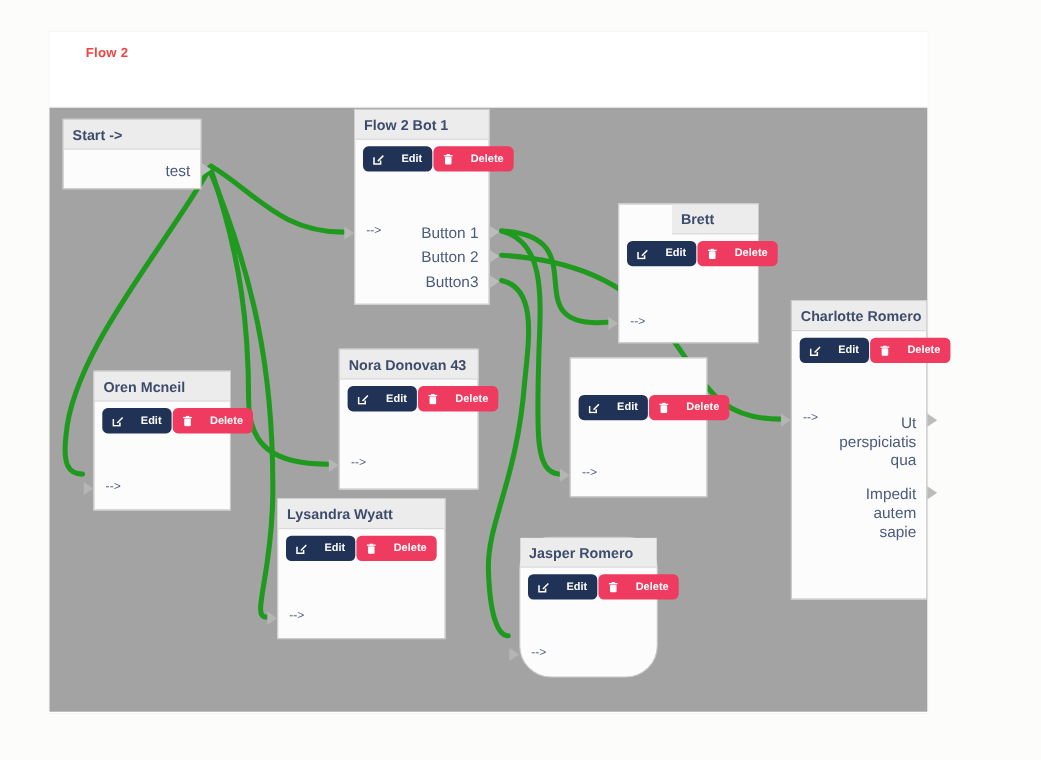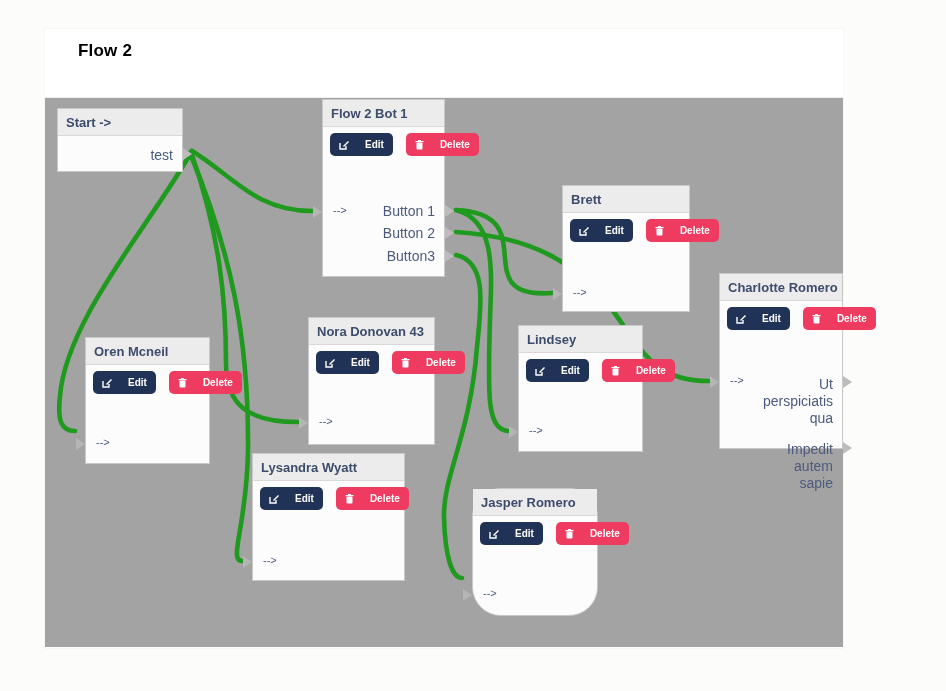--- a/index.html
+++ b/index.html
@@ -17,21 +17,21 @@
     position:absolute; left:45px; top:29px; width:798px; height:619px;
     background:#ffffff;
     box-shadow:0 0 0 1px rgba(0,0,0,0.02);
   }
   .flow-header {
     position:relative; height:69px; background:#ffffff;
     border-bottom:1px solid #f0efed;
   }
   .flow-title {
     position:absolute; left:33px; top:12px;
-    font-size:17px; font-weight:600; color:#000000; letter-spacing:0.2px;
+    font-size:12px; font-weight:600; color:#ef4444; letter-spacing:0.2px;
   }
   .canvas {
     position:relative; width:100%; height:549px;
     background:#a3a3a3;
   }
 
   
   #edge-layer {
     position:absolute; inset:0; width:946px; height:691px;
     z-index:1; pointer-events:none;
@@ -53,21 +53,21 @@
   }
   .btn-row { position:absolute; left:7px; top:33px; display:flex; }
   .btn {
     display:flex; align-items:center; gap:16px;
     height:23px; padding:0 9px;
     border:none; border-radius:5px;
     font-family:"Liberation Sans", sans-serif;
     font-size:10px; font-weight:bold; color:#ffffff;
     cursor:pointer;
   }
-  .btn + .btn { margin-left:13px; }
+  .btn + .btn { margin-left:1px; }
   .btn svg { display:block; }
 
   
   .port-in { position:absolute; left:0; display:flex; align-items:center; }
   .port-in .port-label { margin-left:10px; font-size:11px; }
   .port-out { position:absolute; right:0; width:100%; text-align:right; padding-right:9px;
               font-size:14px; line-height:17px; white-space:pre-line; }
   .arrow {
     position:absolute; width:0; height:0;
     border-top:6px solid transparent; border-bottom:6px solid transparent;
@@ -123,21 +123,21 @@
           <div class="port-in" style="top: 104px;">
             <span class="port-label">--&gt;</span>
           </div>
           <div class="port-out" style="top: 103px;">Button 1</div>
           <span class="arrow out" style="top: 105px;"></span>
           <div class="port-out" style="top: 125px;">Button 2</div>
           <span class="arrow out" style="top: 127px;"></span>
           <div class="port-out" style="top: 148px;">Button3</div>
           <span class="arrow out" style="top: 150px;"></span>
         </div>
-        <div class="node" style="left: 517px; top: 87px; width: 128px; height: 127px;">
+        <div class="node" style="left: 517px; top: 87px; width: 128px; height: 127px; padding-left: 48px;">
           <div class="node-header">Brett</div>
           <div class="btn-row">
             <button class="btn" style="background: rgb(32, 51, 86);">
               <svg width="10" height="10" viewBox="0 0 10 10">
                 <path d="M1,3 L1,9 L7,9 L7,6" fill="none" stroke="#fff" stroke-width="1.4"></path>
                 <path d="M4,6 L9,1 L10,2 L5,7 Z" fill="#fff"></path>
               </svg>
               <span>Edit</span>
             </button>
             <button class="btn" style="background: rgb(238, 59, 95);">
@@ -147,21 +147,21 @@
                 <rect x="3" y="0" width="3" height="1.4" fill="#fff"></rect>
               </svg>
               <span>Delete</span>
             </button>
           </div>
           <span class="arrow in" style="top: 102px;"></span>
           <div class="port-in" style="top: 100px;">
             <span class="port-label">--&gt;</span>
           </div>
         </div>
-        <div class="node" style="left: 674px; top: 175px; width: 124px; height: 176px;">
+        <div class="node" style="left: 674px; top: 175px; width: 124px; height: 272px;">
           <div class="node-header">Charlotte Romero</div>
           <div class="btn-row">
             <button class="btn" style="background: rgb(32, 51, 86);">
               <svg width="10" height="10" viewBox="0 0 10 10">
                 <path d="M1,3 L1,9 L7,9 L7,6" fill="none" stroke="#fff" stroke-width="1.4"></path>
                 <path d="M4,6 L9,1 L10,2 L5,7 Z" fill="#fff"></path>
               </svg>
               <span>Edit</span>
             </button>
             <button class="btn" style="background: rgb(238, 59, 95);">
@@ -228,21 +228,20 @@
               </svg>
               <span>Delete</span>
             </button>
           </div>
           <span class="arrow in" style="top: 99px;"></span>
           <div class="port-in" style="top: 97px;">
             <span class="port-label">--&gt;</span>
           </div>
         </div>
         <div class="node" style="left: 473px; top: 227px; width: 125px; height: 127px;">
-          <div class="node-header">Lindsey</div>
           <div class="btn-row">
             <button class="btn" style="background: rgb(32, 51, 86);">
               <svg width="10" height="10" viewBox="0 0 10 10">
                 <path d="M1,3 L1,9 L7,9 L7,6" fill="none" stroke="#fff" stroke-width="1.4"></path>
                 <path d="M4,6 L9,1 L10,2 L5,7 Z" fill="#fff"></path>
               </svg>
               <span>Edit</span>
             </button>
             <button class="btn" style="background: rgb(238, 59, 95);">
               <svg width="9" height="10" viewBox="0 0 9 10">

